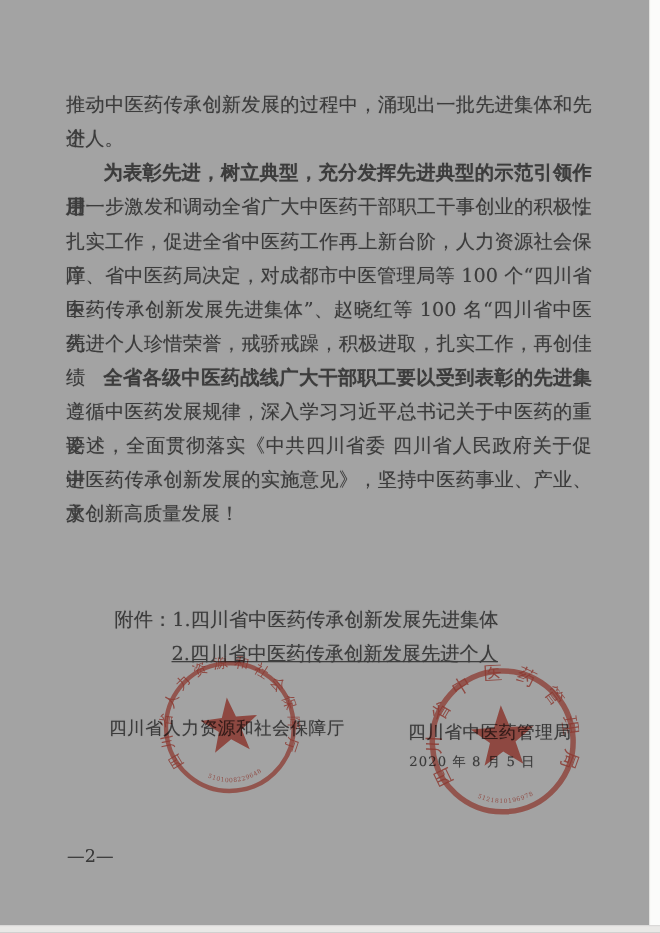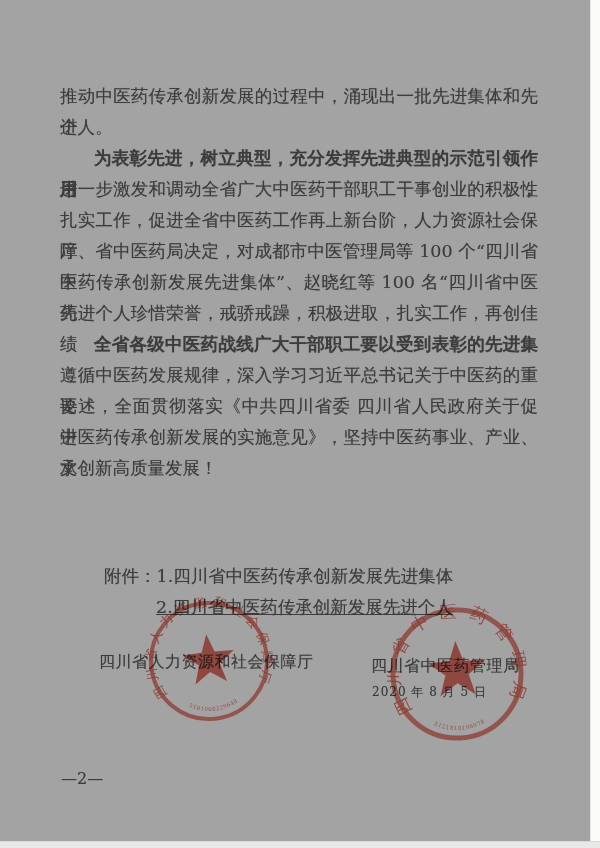--- a/index.html
+++ b/index.html
@@ -23,21 +23,21 @@
   .just{
     white-space:normal;
     text-align:justify;
     text-align-last:justify;
     text-justify:inter-character;
   }
   .indent{text-indent:34px;font-weight:bold;}
   .attach{
     position:absolute;left:60px;top:549px;width:478px;
   }
-  .attach .a1{padding-left:44px;margin-top:12px;}
+  .attach .a1{padding-left:44px;}
   .attach .a2{padding-left:96px;text-decoration:underline;}
   .org{
     position:absolute;font-size:16px;letter-spacing:.5px;line-height:20px;
     color:#3b3b3b;text-shadow:0 0 0.7px rgba(70,70,70,.55);white-space:nowrap;
   }
   .org-left{left:99px;top:652px;}
   .org-right{left:371px;top:656px;}
   .doc-date{
     position:absolute;left:372px;top:684px;font-size:12px;letter-spacing:1px;
     color:#3b3b3b;text-shadow:0 0 0.7px rgba(70,70,70,.55);white-space:nowrap;

